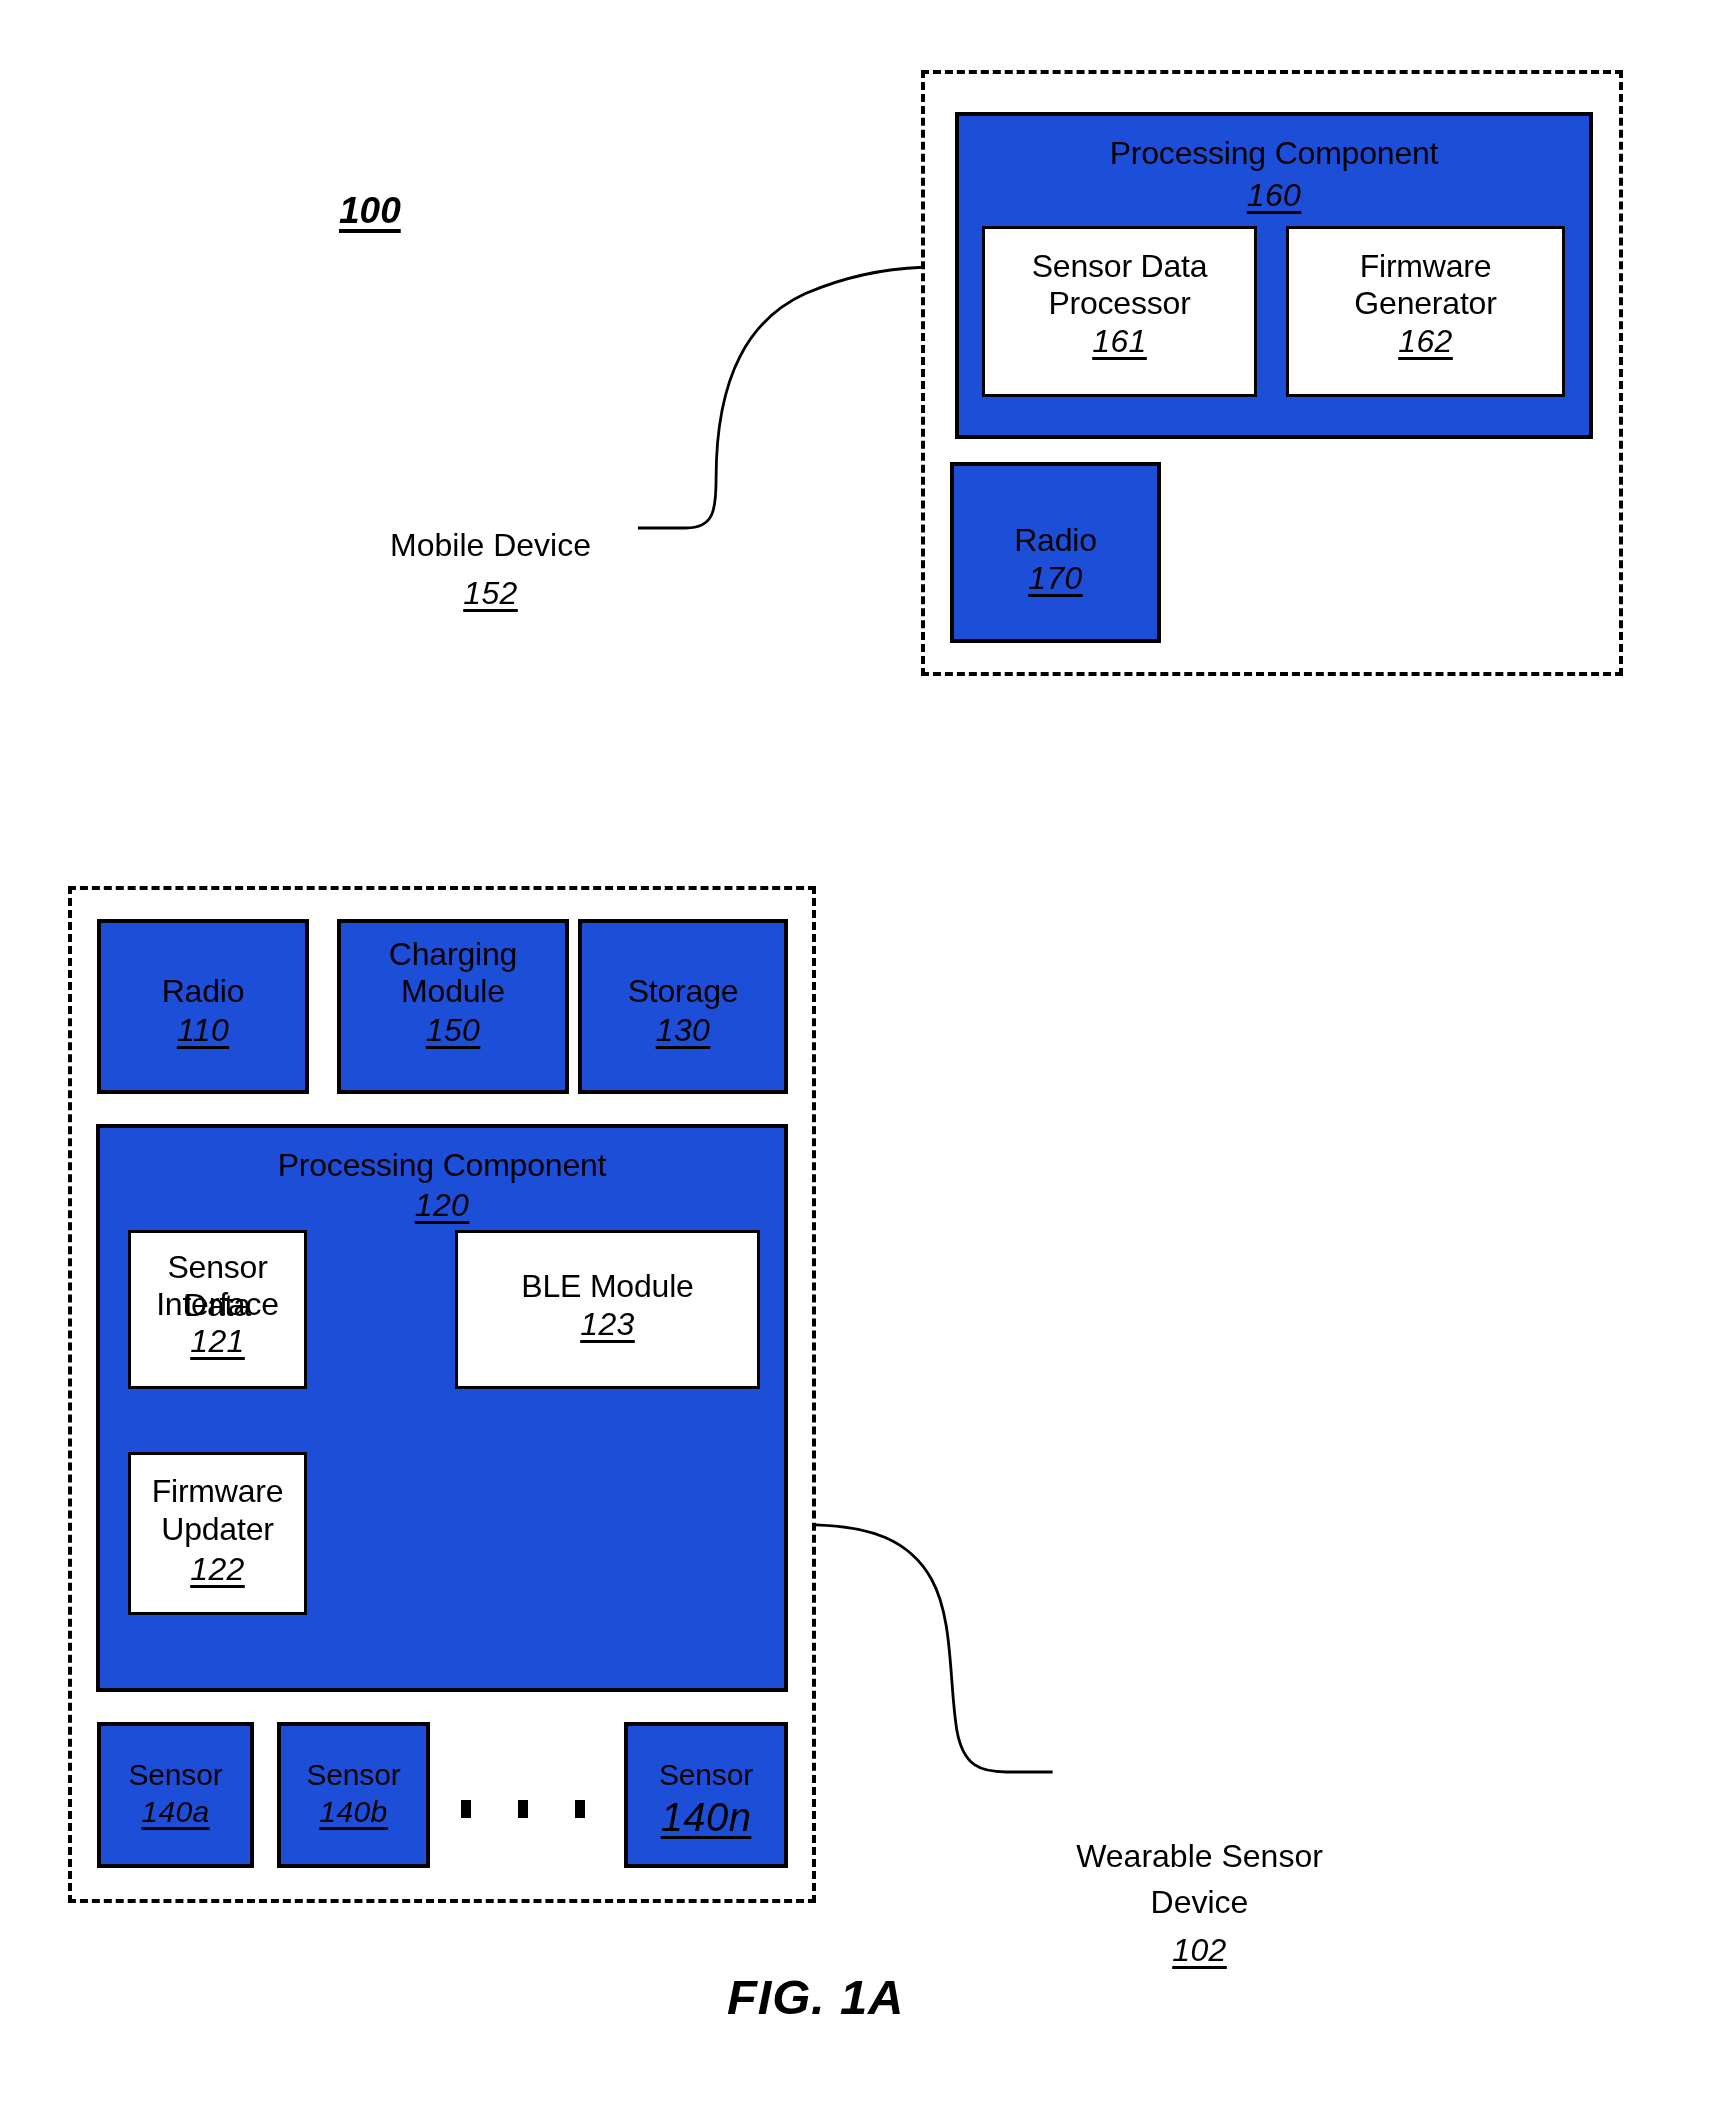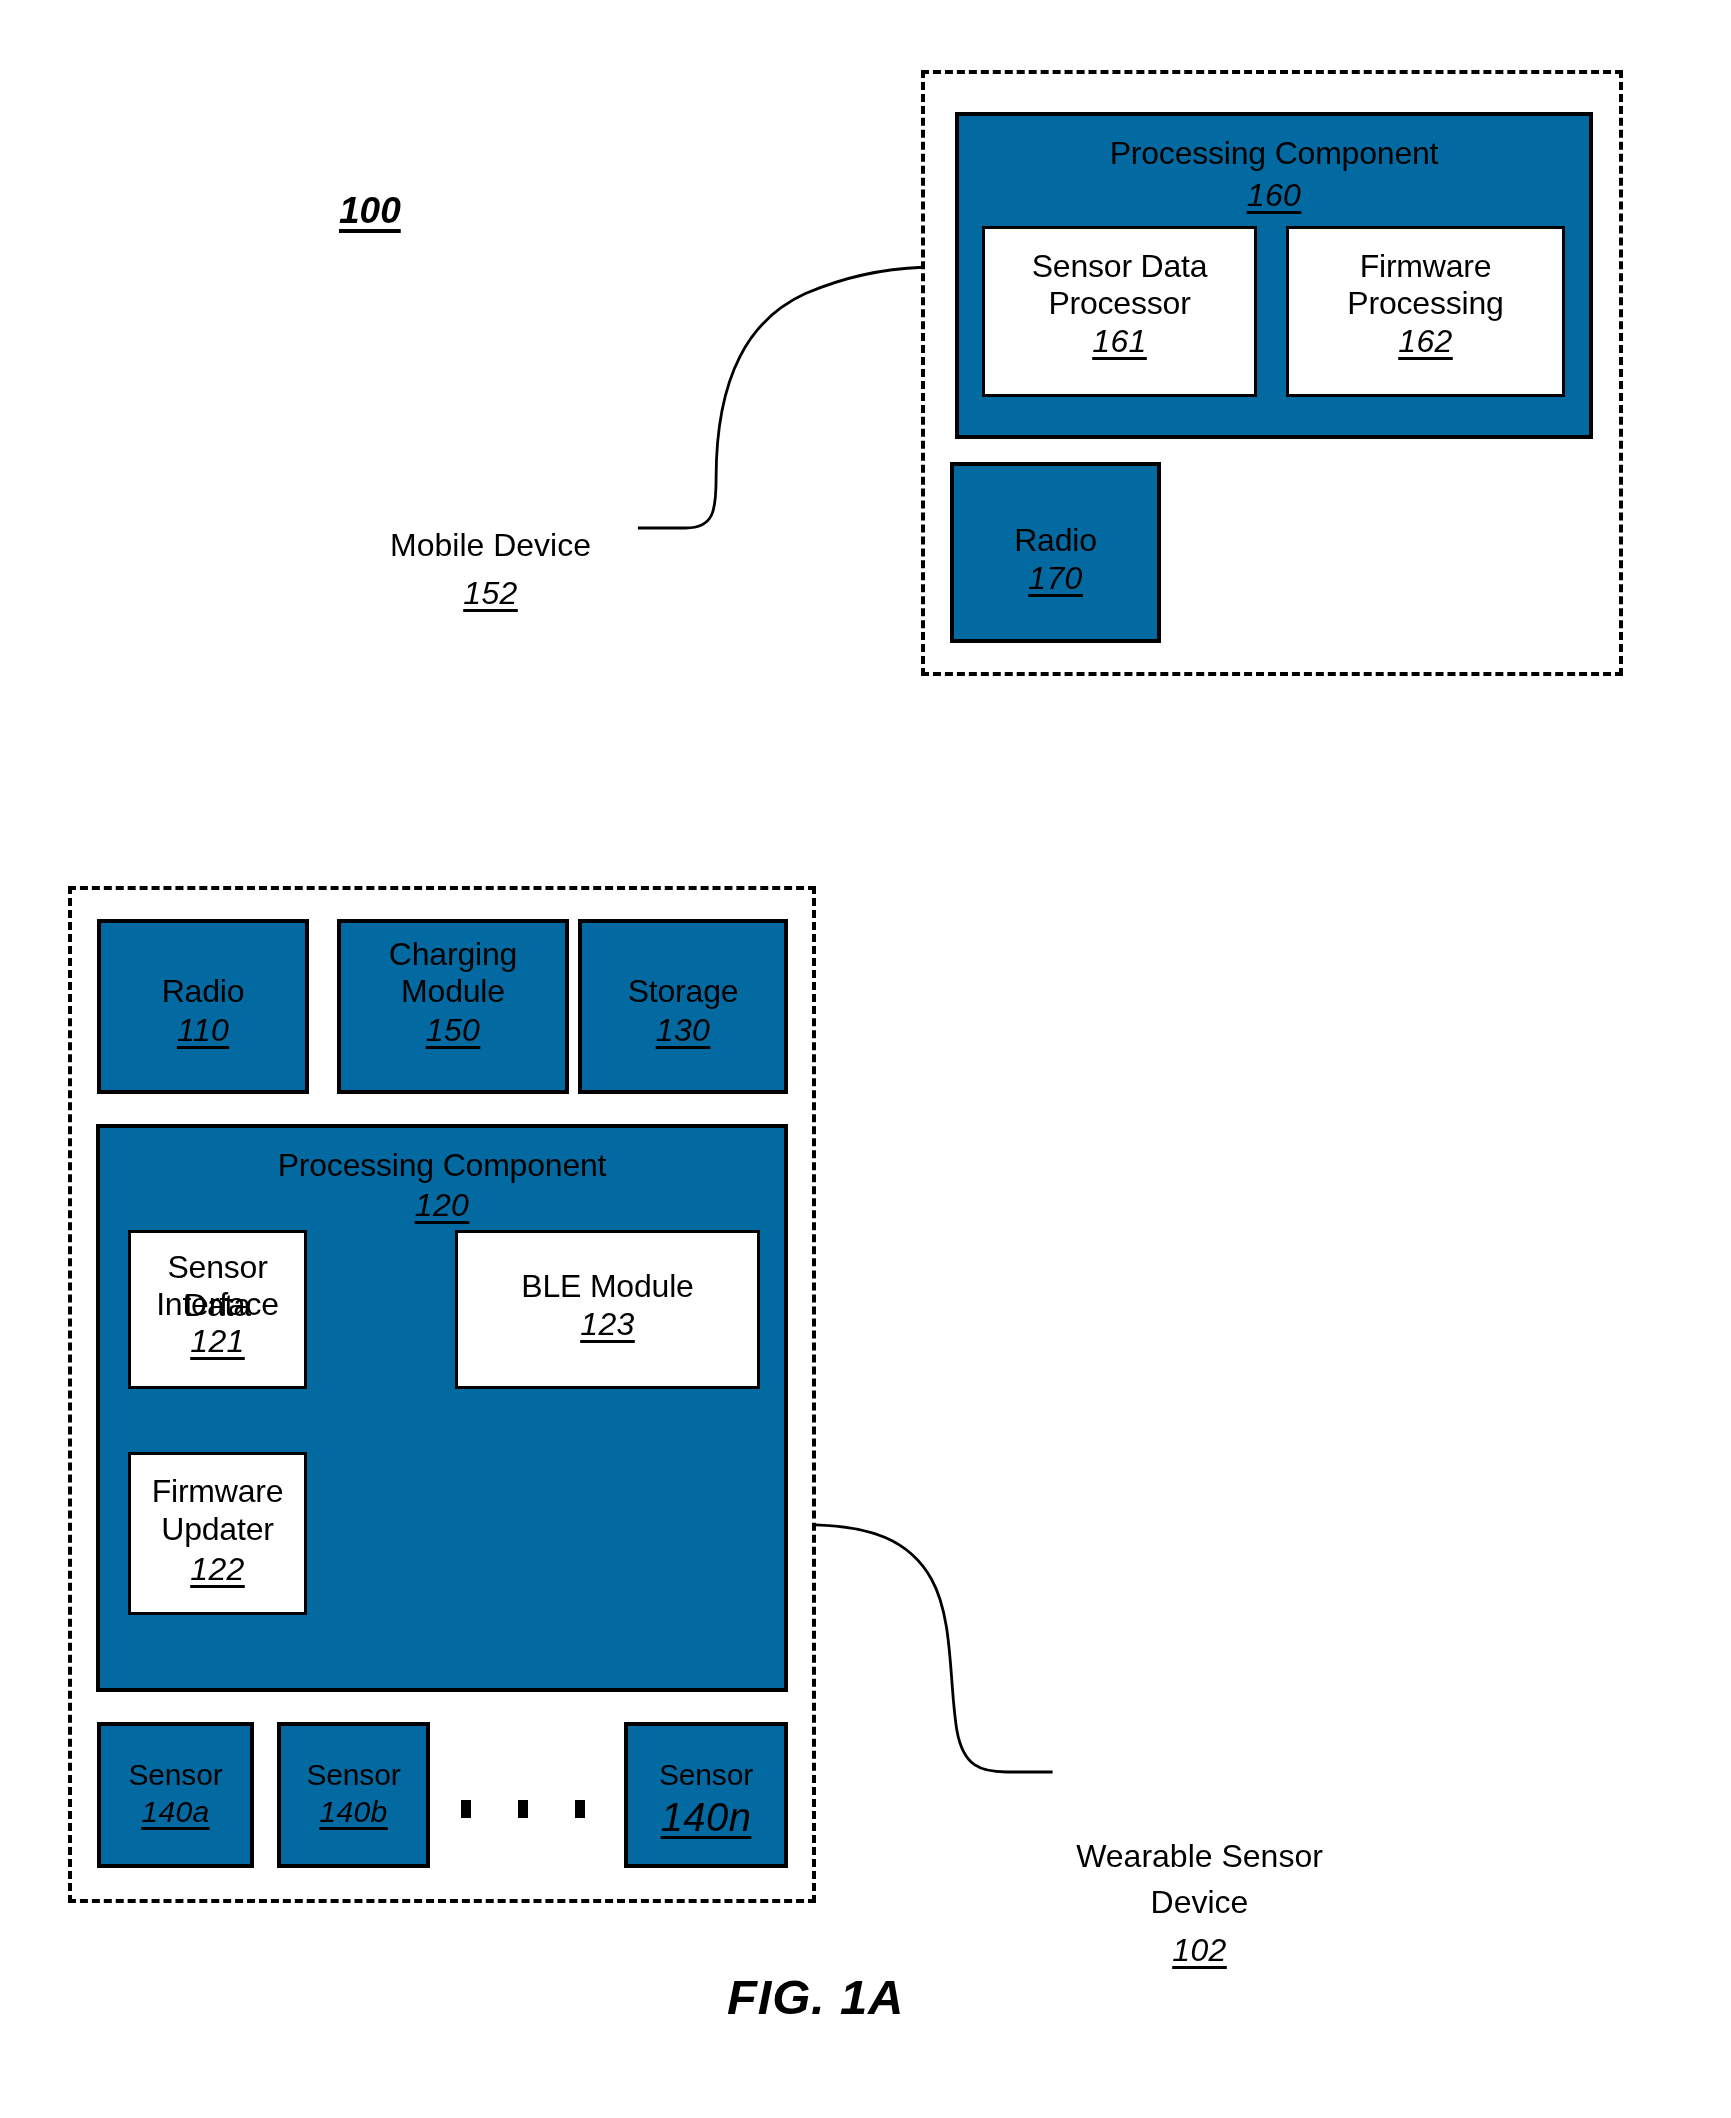--- a/index.html
+++ b/index.html
@@ -23,21 +23,21 @@
 
   
   .dashed-box {
     border: 4px dashed #000000;
     background: transparent;
   }
 
   
   .solid-box {
     border: 4px solid #000000;
-    background: #0369a1;
+    background: #1d4ed8;
     padding-left: 12px;
   }
   .solid-box-thin {
     border: 3.2px solid #000000;
     background: #ffffff;
   }
 
   
   .blk-label {
     position: absolute;
@@ -130,21 +130,21 @@
   <div class="abs solid-box-thin" style="left:982px; top:226px; width:275px; height:171px;">
     <div class="blk-label" style="top:19px;">Sensor Data</div>
     <div class="blk-label" style="top:56px;">Processor</div>
     <div class="blk-label" style="top:94px;">
       <span class="ref-num">161</span>
     </div>
   </div>
 
   <div class="abs solid-box-thin" style="left:1286px; top:226px; width:279px; height:171px;">
     <div class="blk-label" style="top:19px;">Firmware</div>
-    <div class="blk-label" style="top:56px;">Processing</div>
+    <div class="blk-label" style="top:56px;">Generator</div>
     <div class="blk-label" style="top:94px;">
       <span class="ref-num">162</span>
     </div>
   </div>
 
   <div class="abs solid-box" style="left:950px; top:462px; width:211px; height:181px;">
     <div class="blk-label" style="top:56px;">Radio</div>
     <div class="blk-label" style="top:94px;">
       <span class="ref-num">170</span>
     </div>

